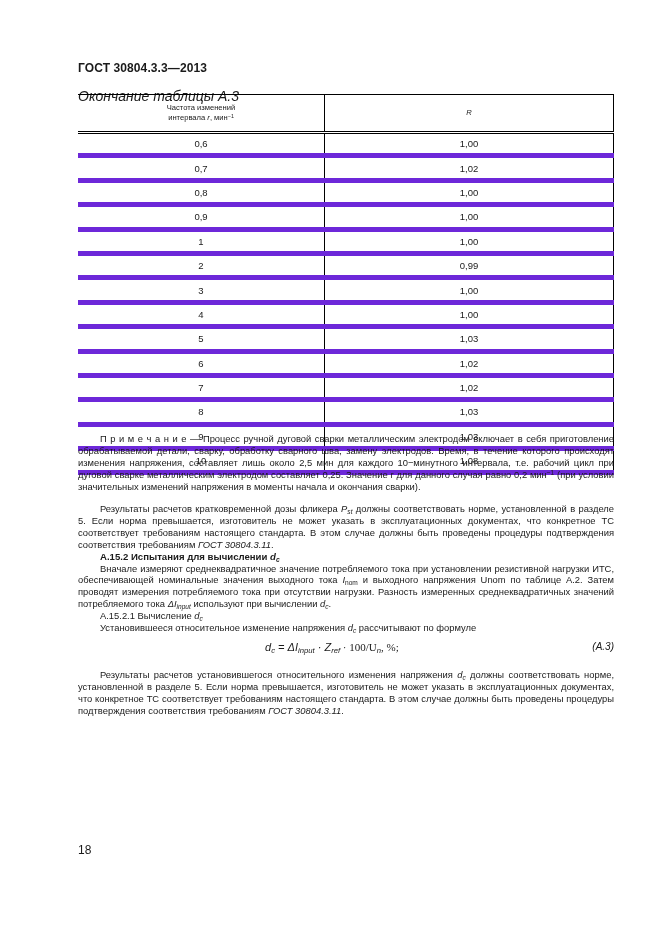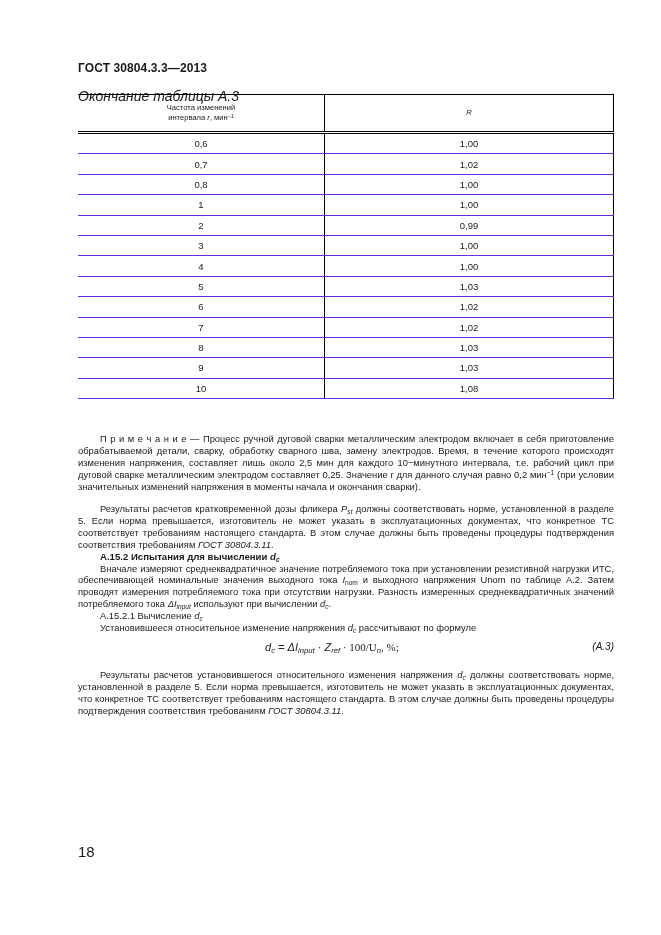--- a/index.html
+++ b/index.html
@@ -15,21 +15,21 @@
     .table-caption {
       position: absolute; left: 78px; top: 88px;
       font-size: 14px; font-style: italic;
     }
     table.data-table {
       position: absolute; left: 78px; top: 94px;
       width: 536px; border-collapse: collapse;
       font-size: 9.5px;
     }
     table.data-table th, table.data-table td {
-      border-bottom: 1px solid #6d28d9; text-align: center; padding: 0;
+      border-bottom: 5px solid #6d28d9; text-align: center; padding: 0;
       font-weight: normal;
     }
     table.data-table th { height: 36px; font-size: 7.6px; line-height: 10px; }
     table.data-table td { height: 19.4px; }
     table.data-table tr > :first-child { border-right: 1px solid #000; width: 246px; }
     table.data-table tr > :last-child { border-right: 1px solid #000; }
     table.data-table thead tr th { border-top: 1px solid #000; border-bottom: 3px double #000; }
     .hdr-r { font-style: italic; }
     sup { font-size: 70%; line-height: 0; vertical-align: 0.45em; }
     sub { font-size: 70%; line-height: 0; vertical-align: -0.3em; }
@@ -44,21 +44,21 @@
     .results1 { top: 503px; }
     .section-title { font-weight: bold; font-size: 9.6px; }
     .formula-line {
       position: absolute; left: 78px; top: 641px; width: 536px; height: 14px;
       font-size: 10px;
     }
     .formula { position: absolute; left: 187px; top: 0; font-family: "Liberation Serif", serif; font-size: 11px; }
     .formula .v { font-style: italic; font-family: "Liberation Sans", sans-serif; }
     .formula-number { position: absolute; right: 0; top: 0; font-style: italic; }
     .results2 { top: 669px; }
-    .page-number { position: absolute; left: 78px; top: 843px; font-size: 15px; }
+    .page-number { position: absolute; left: 78px; top: 843px; font-size: 12px; }
   </style>
 </head>
 <body>
 
 <div class="page-header">ГОСТ 30804.3.3—2013</div>
 
 <div class="table-caption">Окончание таблицы А.3</div>
 
 <table class="data-table">
   <thead>
@@ -74,20 +74,24 @@
       <tr>
         <td>0,6</td>
         <td>1,00</td>
       </tr>
       <tr>
         <td>0,7</td>
         <td>1,02</td>
       </tr>
       <tr>
         <td>0,8</td>
+        <td>1,00</td>
+      </tr>
+      <tr>
+        <td>0,9</td>
         <td>1,00</td>
       </tr>
       <tr>
         <td>1</td>
         <td>1,00</td>
       </tr>
       <tr>
         <td>2</td>
         <td>0,99</td>
       </tr>

